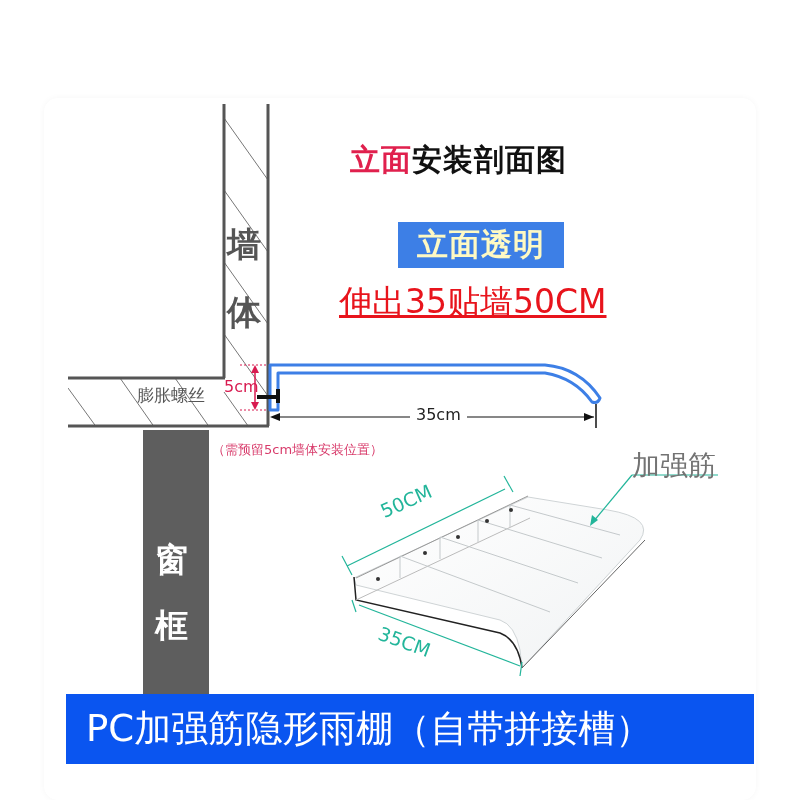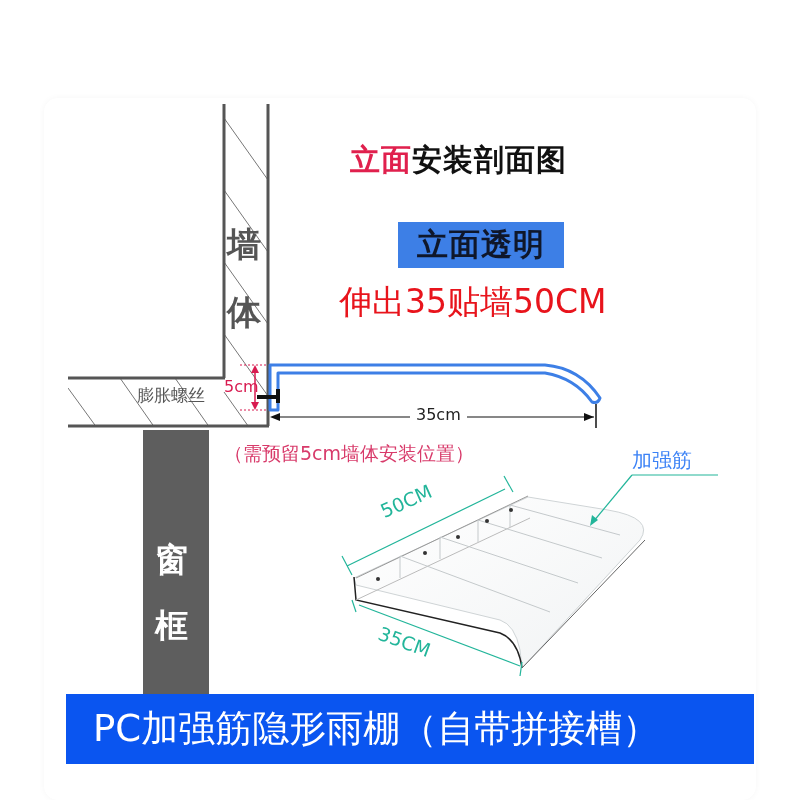--- a/index.html
+++ b/index.html
@@ -14,65 +14,65 @@
     box-shadow: 0 0 6px rgba(0,0,0,0.04);
   }
   svg.diagram { position: absolute; left: 0; top: 0; }
   .title {
     position: absolute; left: 350px; top: 140px; font-size: 30px; font-weight: bold;
     letter-spacing: 1px; color: #111; white-space: nowrap;
   }
   .title .accent { color: #e0204d; }
   .badge {
     position: absolute; left: 398px; top: 222px; width: 166px; height: 46px;
-    background: #3d7fe6; color: #0f172a; font-size: 31px; font-weight: bold;
+    background: #3d7fe6; color: #fef9c3; font-size: 31px; font-weight: bold;
     display: flex; align-items: center; justify-content: center; letter-spacing: 1px;
   }
   .spec {
     position: absolute; left: 339px; top: 280px; font-size: 33px; color: #e8141c;
-    white-space: nowrap; font-family: "DejaVu Sans", sans-serif;
+    white-space: nowrap; font-family: "DejaVu Sans", sans-serif; text-decoration: underline;
   }
   .wall-char {
     position: absolute; left: 227px; font-size: 34px; font-weight: bold; color: #555;
   }
   .bolt-label {
     position: absolute; left: 137px; top: 384px; font-size: 17px; font-weight: normal; color: #555;
     white-space: nowrap;
   }
   .dim-5cm {
     position: absolute; left: 224px; top: 377px; font-size: 16px; color: #d81b50;
   }
   .dim-35cm {
     position: absolute; left: 410px; top: 405px; font-size: 16px; color: #222;
     background: #fff; padding: 0 6px;
   }
   .note {
-    position: absolute; left: 212px; top: 441px; font-size: 19px; color: #d83a6a; white-space: nowrap; margin-left: 12px;
+    position: absolute; left: 212px; top: 441px; font-size: 13px; color: #d83a6a; white-space: nowrap;
   }
   .frame-col {
     position: absolute; left: 143px; top: 430px; width: 66px; height: 268px; background: #5e5e5e;
   }
   .frame-char {
     position: absolute; left: 155px; font-size: 33px; font-weight: bold; color: #fff;
   }
   .rib-label {
-    position: absolute; left: 632px; top: 447px; font-size: 20px; color: #3b82f6; white-space: nowrap;
+    position: absolute; left: 632px; top: 447px; font-size: 28px; color: #737373; white-space: nowrap;
   }
   .prod-50 {
     position: absolute; left: 386px; top: 500px; font-size: 19px; color: #22b59a;
     transform: rotate(-24deg); transform-origin: left bottom; white-space: nowrap;
   }
   .prod-35 {
     position: absolute; left: 383px; top: 622px; font-size: 19px; color: #22b59a;
     transform: rotate(20deg); transform-origin: left top; white-space: nowrap;
   }
   .banner {
     position: absolute; left: 66px; top: 694px; width: 688px; height: 70px;
     background: #0a55f0; color: #fff; font-size: 37px;
-    display: flex; align-items: center; padding-left: 27px; box-sizing: border-box;
+    display: flex; align-items: center; padding-left: 20px; box-sizing: border-box;
     white-space: nowrap; letter-spacing: 0px; text-align: right;
   }
 </style>
 </head>
 <body>
 
 <div class="canvas">
   <div class="panel"></div>
 
   <svg class="diagram" width="800" height="800" viewBox="0 0 800 800">

